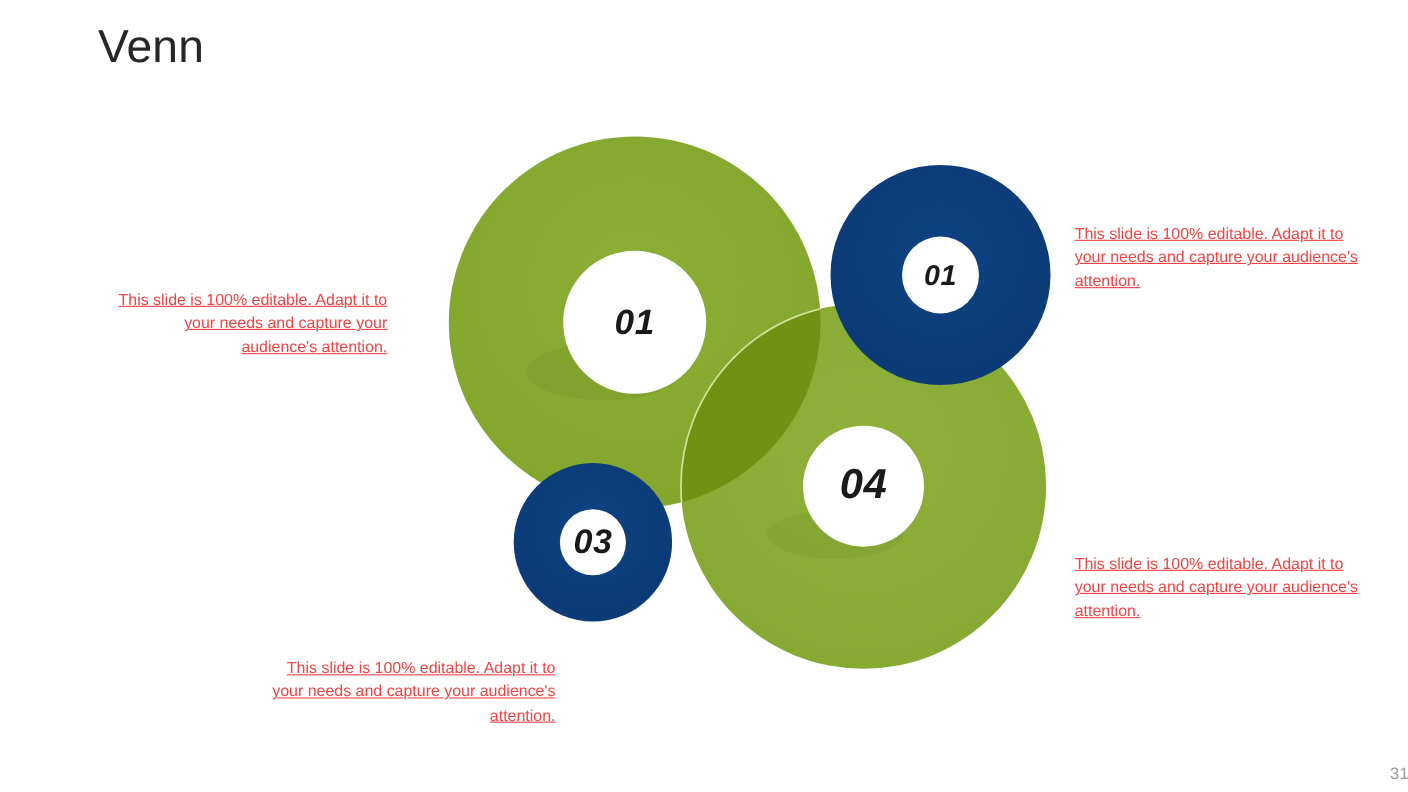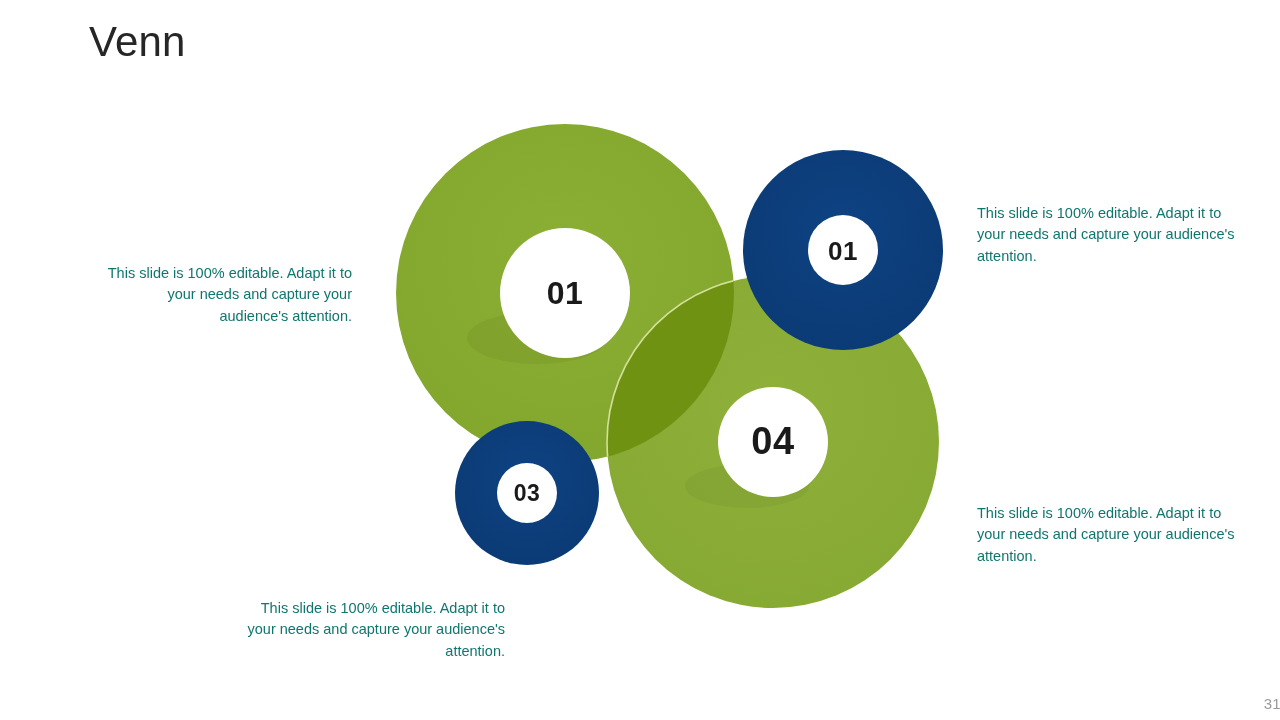--- a/index.html
+++ b/index.html
@@ -14,41 +14,42 @@
   #slide{ position:absolute; inset:0; width:1280px; height:720px; background:#ffffff;margin-left:21px; }
 
   
   #page-title{
     position:absolute; left:68px; top:18px;
     font-size:42px; font-weight:300; letter-spacing:0.2px;
     color:#262626; line-height:1.15; white-space:nowrap;
   }
 
   
-  #venn-graphic{ position:absolute; left:4px; top:0; width:1116px; height:720px; }
+  #venn-graphic{ position:absolute; left:16px; top:0; width:1116px; height:720px;font-style:italic; }
   #venn-svg{ display:block; width:1280px; height:720px; }
 
   
   .badge-label{
     position:absolute; transform:translate(-50%,-50%);
     font-weight:bold; color:#1a1a1a; letter-spacing:0.5px;
     text-align:center; white-space:nowrap; user-select:none;
   }
   #label-01{ left:818px; top:251px; font-size:26px; }
   #label-02{ left:540px; top:293px; font-size:32px; }
-  #label-03{ left:502px; top:493px; font-size:23px; }
+  #label-03{ left:502px; top:493px; font-size:31px; }
   #label-04{ left:748px; top:441px; font-size:38px; }
 
   
   .caption{
     position:absolute;
     font-size:14.5px;
     line-height:1.48;
-    color:#0f766e;
+    color:#ef4444;
     white-space:pre-line;
+    text-decoration:underline;
   }
   .caption.right-align{ text-align:right; }
   .caption.left-align { text-align:left; }
 
   #caption-02{ left:75px;  top:263px;  width:256px; }
   #caption-01{ left:956px; top:203px;  width:262px; }
   #caption-04{ left:956px; top:503px;  width:262px; }
   #caption-03{ left:226px; top:598px;  width:258px; }
 
   

